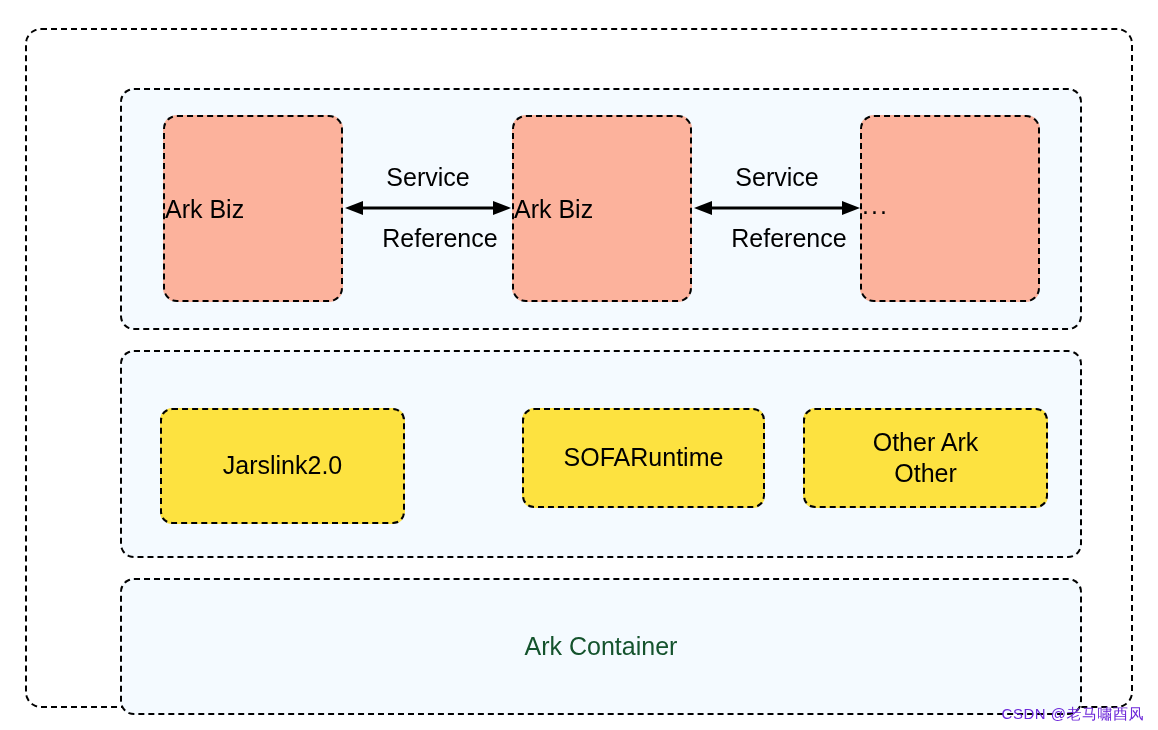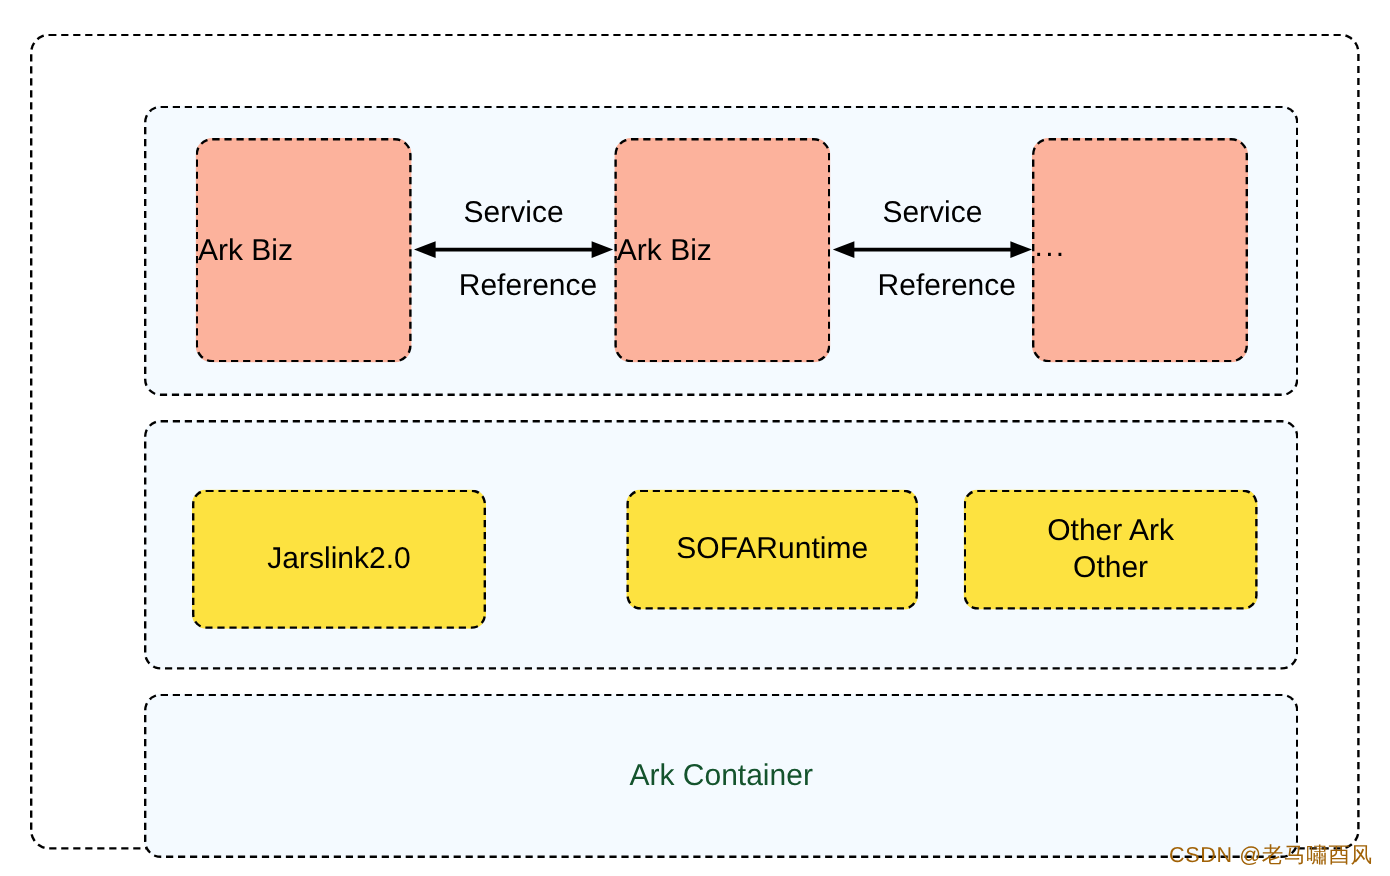--- a/index.html
+++ b/index.html
@@ -135,22 +135,22 @@
     justify-content: center;
     font-size: 25px;
     color: #14532d;
   }
 
   
   .watermark {
     position: absolute;
     right: 14px;
     bottom: 6px;
-    font-size: 18px;
-    color: #a16207;
+    font-size: 15px;
+    color: #6d28d9;
     letter-spacing: 0.5px;
     white-space: nowrap;
     user-select: none;
   }
 </style>
 </head>
 <body>
 
 <div id="stage">
 

